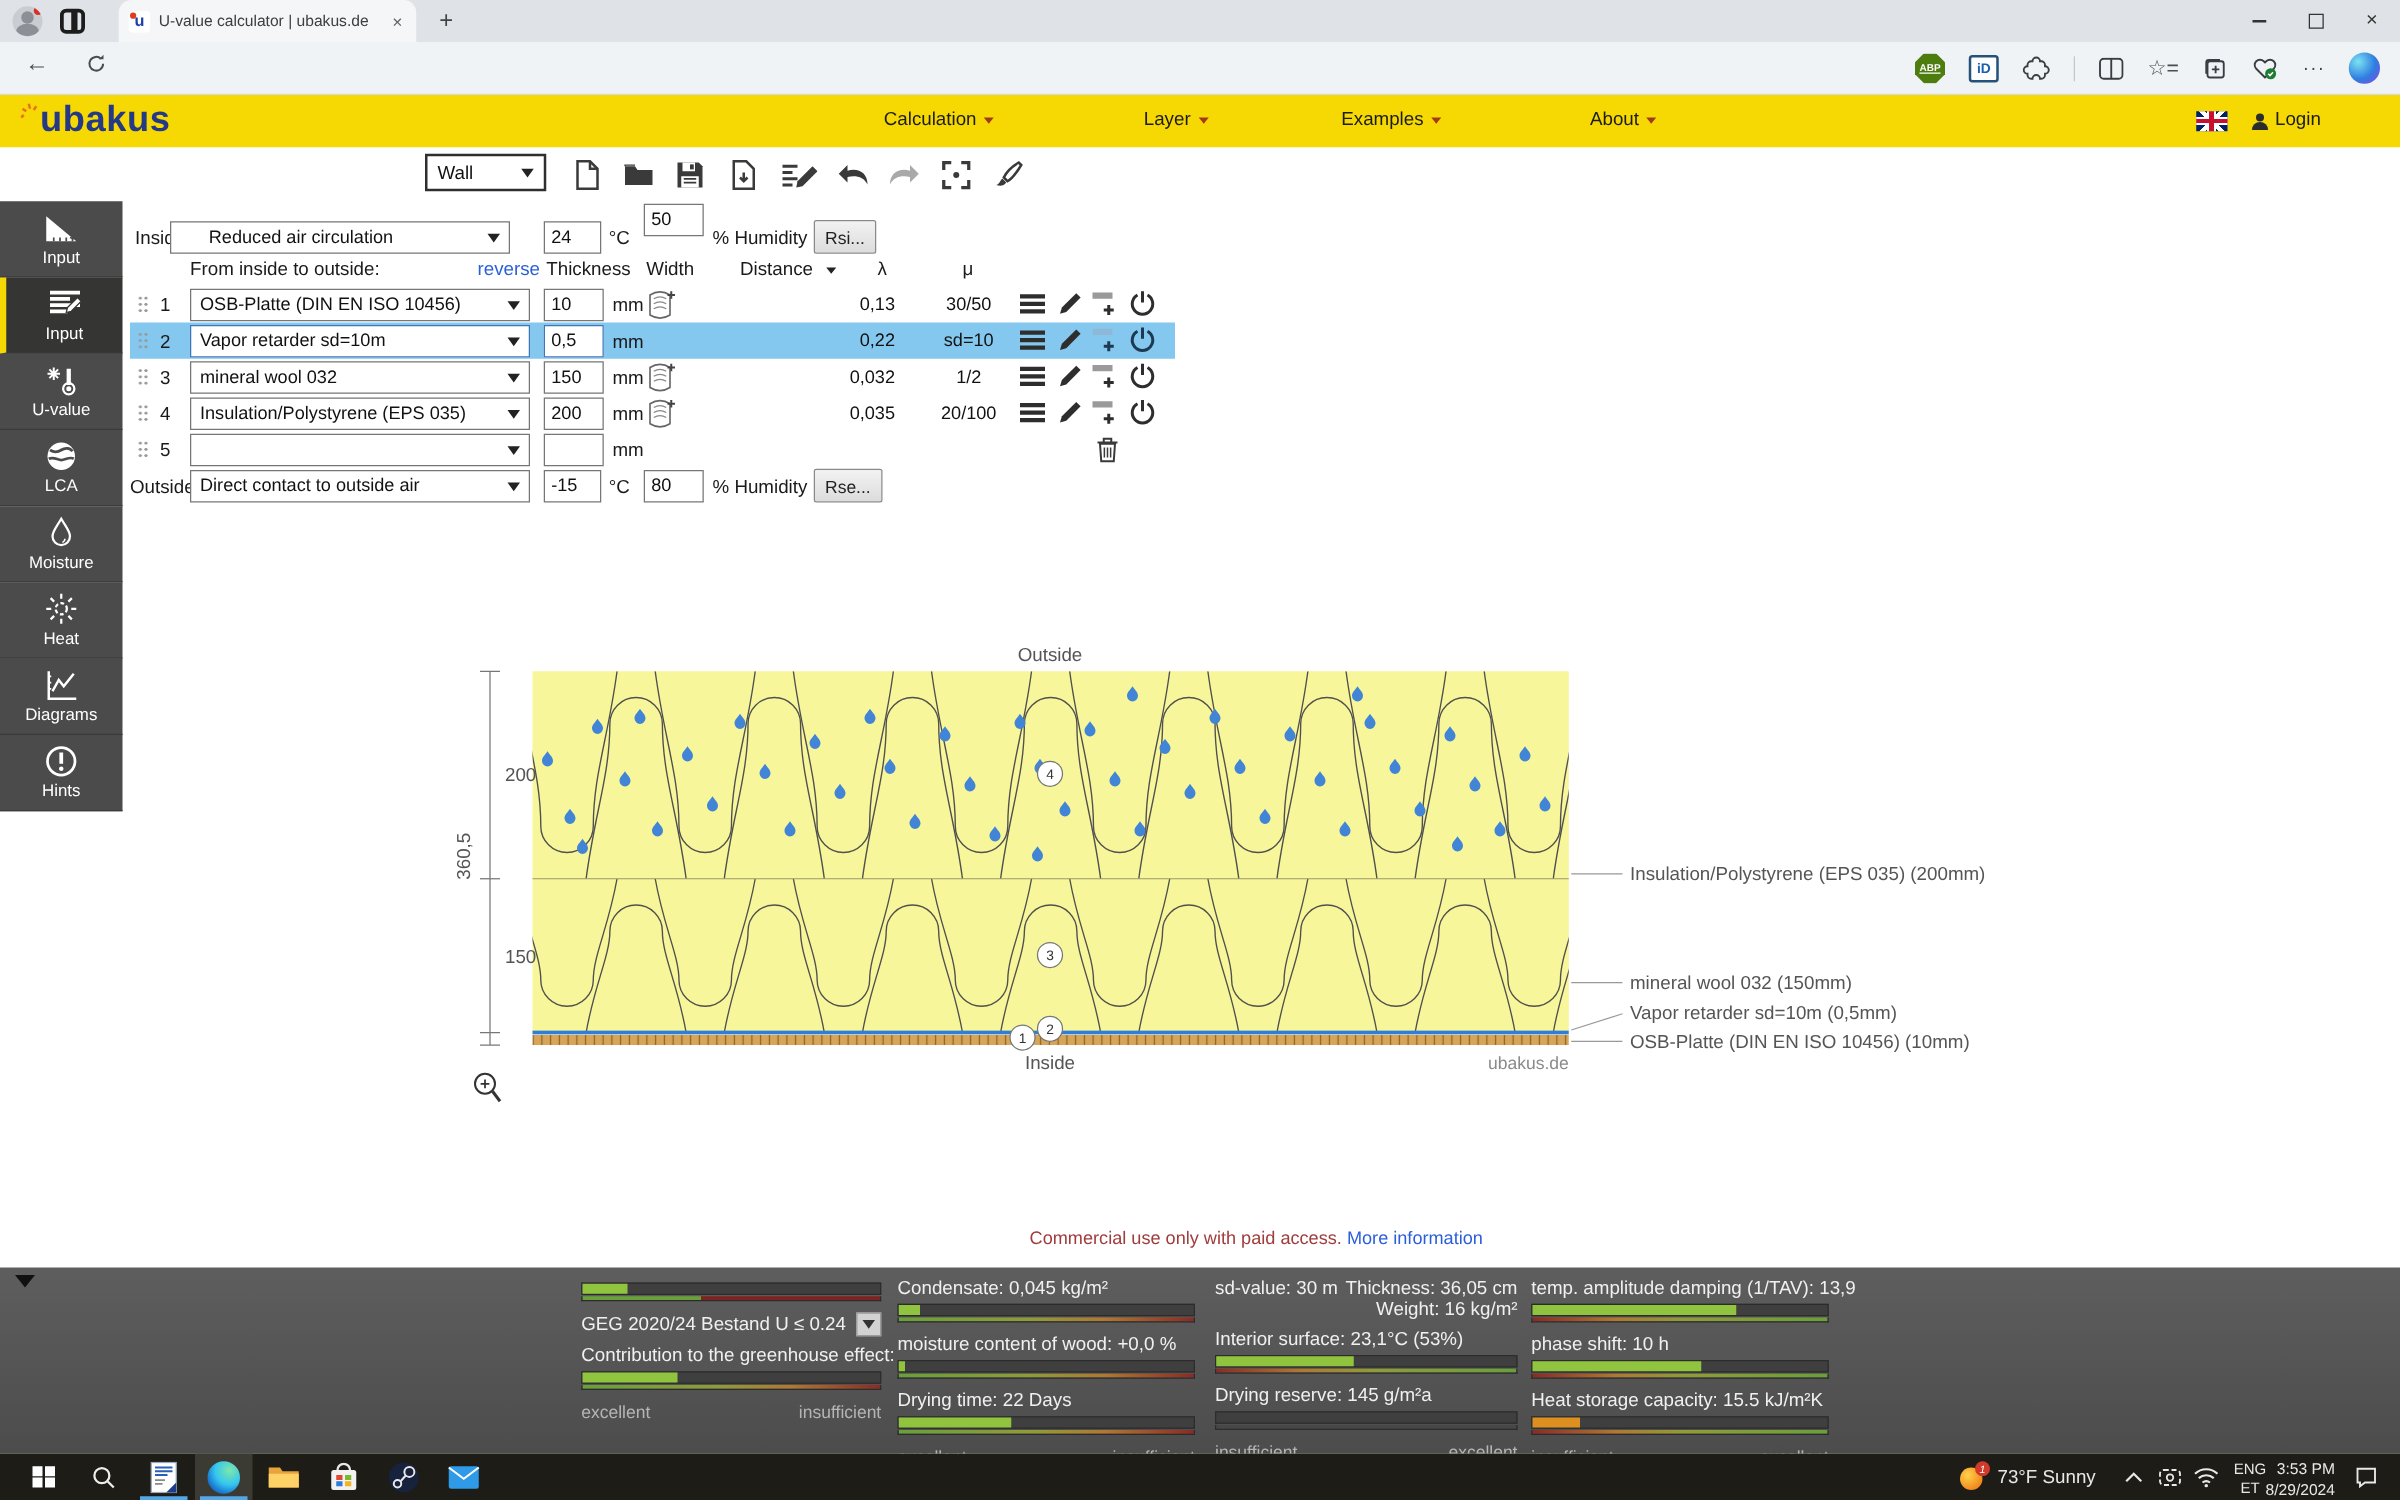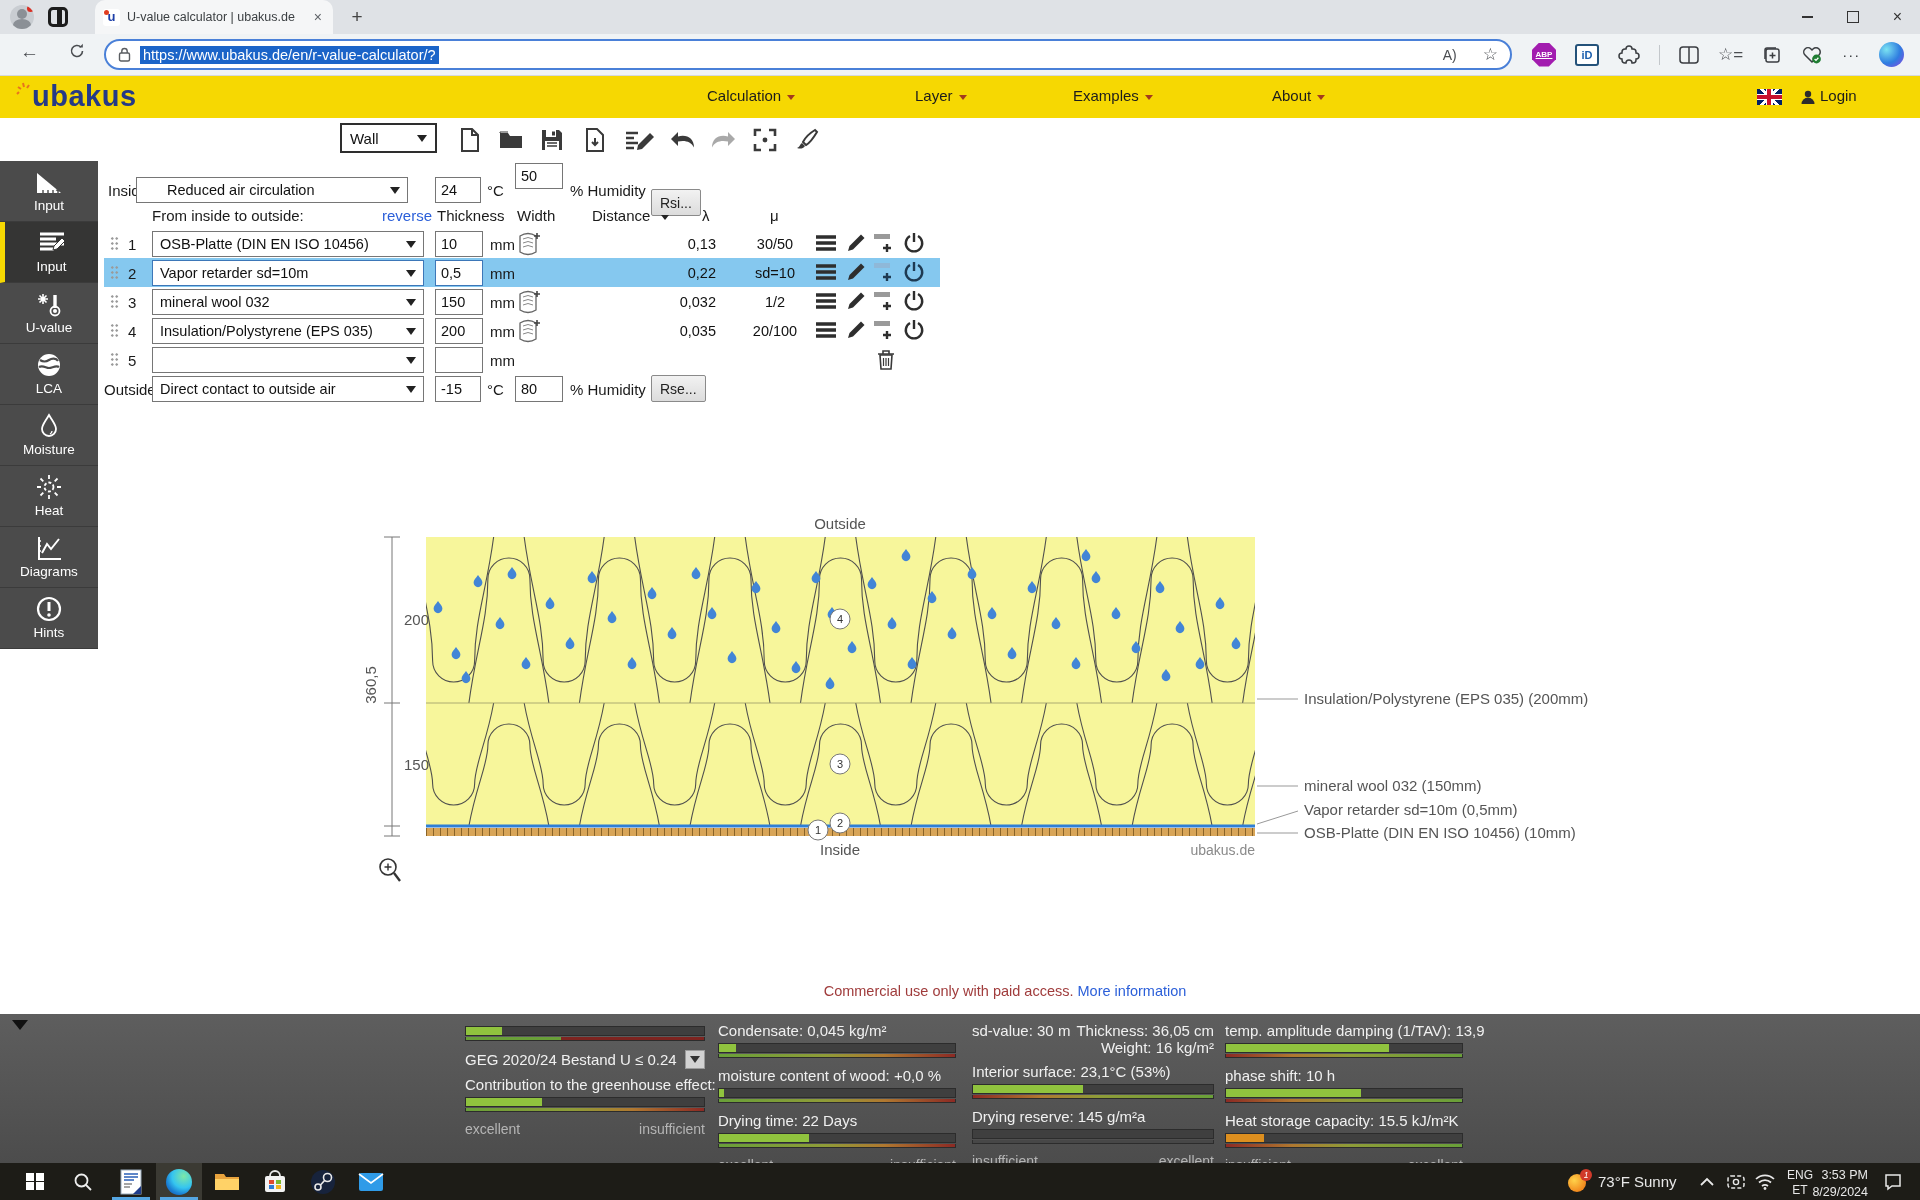--- a/index.html
+++ b/index.html
@@ -34,21 +34,21 @@
   #addrbar { position:absolute; left:0; top:34px; width:1920px; height:42px; background:#f0f3f5;
     border-bottom:1px solid #d6d9dc; }
   .navglyph { position:absolute; top:7px; font-size:19px; color:#4a4d51; }
   .urlpill { position:absolute; left:104px; top:5px; width:1408px; height:31px; background:#fff;
     border:2px solid #4a80d8; border-radius:16px; display:flex; align-items:center; padding:0 12px; gap:9px; }
   .urltext { font-size:14.5px; color:#fff; background:#1b64c8; padding:1px 3px; white-space:nowrap; }
   .pill-right { margin-left:auto; display:flex; align-items:center; gap:26px; color:#4a4d51; }
   .readaloud { font-size:14px; color:#4a4d51; }
   .starglyph { font-size:17px; color:#4a4d51; }
   .extrow { position:absolute; top:8px; display:flex; align-items:center; gap:19px; }
-  .abp { width:24px; height:24px; background:#a21caf; color:#fff; font-size:8px; font-weight:bold;
+  .abp { width:24px; height:24px; background:#4d7c0f; color:#fff; font-size:8px; font-weight:bold;
     display:flex; align-items:center; justify-content:center;
     clip-path:polygon(30% 0,70% 0,100% 30%,100% 70%,70% 100%,30% 100%,0 70%,0 30%);text-decoration:underline; }
   .idext { width:24px; height:22px; background:#fff; border:2px solid #24527a; border-radius:3px;
     color:#1b5fae; font-size:11px; font-weight:bold; text-align:center; line-height:18px; }
   .vdiv { width:1px; height:20px; background:#c3c7cb; }
   .dots3 { font-size:15px; color:#3a3d41; letter-spacing:1px; }
   .copilot { width:25px; height:25px; border-radius:50%;
     background:radial-gradient(circle at 30% 30%, #7be3f2, #2f7de0 55%, #7a4fe0 90%); }
 
   
@@ -182,33 +182,20 @@
 </div>
 
 <div id="addrbar">
   <span class="navglyph" style="left:20px;">←</span>
   <span class="navglyph" style="left:68px; top:8px;">
     <svg width="18" height="18" viewBox="0 0 18 18">
         <path d="M14.5 9a5.5 5.5 0 1 1-1.6-3.9" fill="none" stroke="#4a4d51" stroke-width="1.6"></path>
         <path d="M14.8 1.8v3.6h-3.6z" fill="#4a4d51"></path>
       </svg>
   </span>
-  <div class="urlpill">
-    <span>
-      <svg width="13" height="15" viewBox="0 0 13 15">
-          <rect x="1.5" y="6" width="10" height="8" rx="1.5" fill="none" stroke="#5a5d61" stroke-width="1.4"></rect>
-          <path d="M3.8 6V4.2a2.7 2.7 0 0 1 5.4 0V6" fill="none" stroke="#5a5d61" stroke-width="1.4"></path>
-        </svg>
-    </span>
-    <span class="urltext">https://www.ubakus.de/en/r-value-calculator/?</span>
-    <span class="pill-right">
-      <span class="readaloud">A)</span>
-      <span class="starglyph">☆</span>
-    </span>
-  </div>
   <div class="extrow" style="left:1532px;">
     <span class="abp">ABP</span>
     <span class="idext">iD</span>
     <span>
       <svg width="22" height="22" viewBox="0 0 22 22">
           <path d="M11 2a3 3 0 0 1 3 3h1a3 3 0 0 1 3 3v1a3 3 0 0 1 0 6v1a3 3 0 0 1-3 3h-1a3 3 0 0 0-6 0H7a3 3 0 0 1-3-3v-1a3 3 0 0 1 0-6V8a3 3 0 0 1 3-3h1a3 3 0 0 1 3-3z" fill="none" stroke="#3a3d41" stroke-width="1.5"></path>
         </svg>
     </span>
     <span class="vdiv"></span>
     <span>
@@ -389,21 +376,21 @@
 
 <span class="flabel" style="left:108px; top:182px;">Inside:</span>
 <div class="fsel" style="left:136px; top:177px; width:272px;padding-left:30px;">
   <span>Reduced air circulation</span>
     <i class="selarrow"></i>
 </div>
 <input class="finput" style="left: 435px; top: 177px; width: 46px;" value="24">
 <span class="flabel" style="left:487px; top:182px;">°C</span>
 <input class="finput" style="left: 515px; top: 163px; width: 48px;" value="50">
 <span class="flabel" style="left:570px; top:182px;">% Humidity</span>
-<button class="fbtn" style="left:651px; top:176px;margin-top:13px;">Rsi...</button>
+<button class="fbtn" style="left:651px; top:176px;">Rsi...</button>
 
 <span class="hdr" style="left:152px; top:207px;">From inside to outside:</span>
 <span class="hdr link" style="left:382px; top:207px;">reverse</span>
 <span class="hdr" style="left:437px; top:207px;">Thickness</span>
 <span class="hdr" style="left:517px; top:207px;">Width</span>
 <span class="hdr" style="left:592px; top:207px;"><span>Distance</span> <i class="menucaret" style="border-top-color:#222;"></i></span>
 <span class="hdr" style="left:702px; top:207px;">λ</span>
 <span class="hdr" style="left:770px; top:207px;">μ</span>
 
 <div class="rowband" style="top:229px;"></div>

